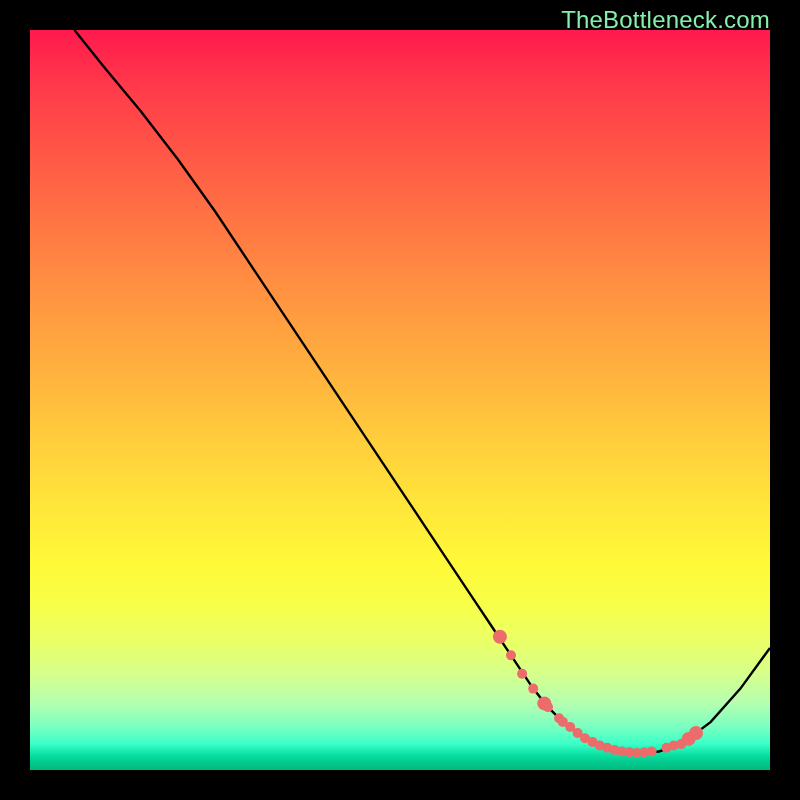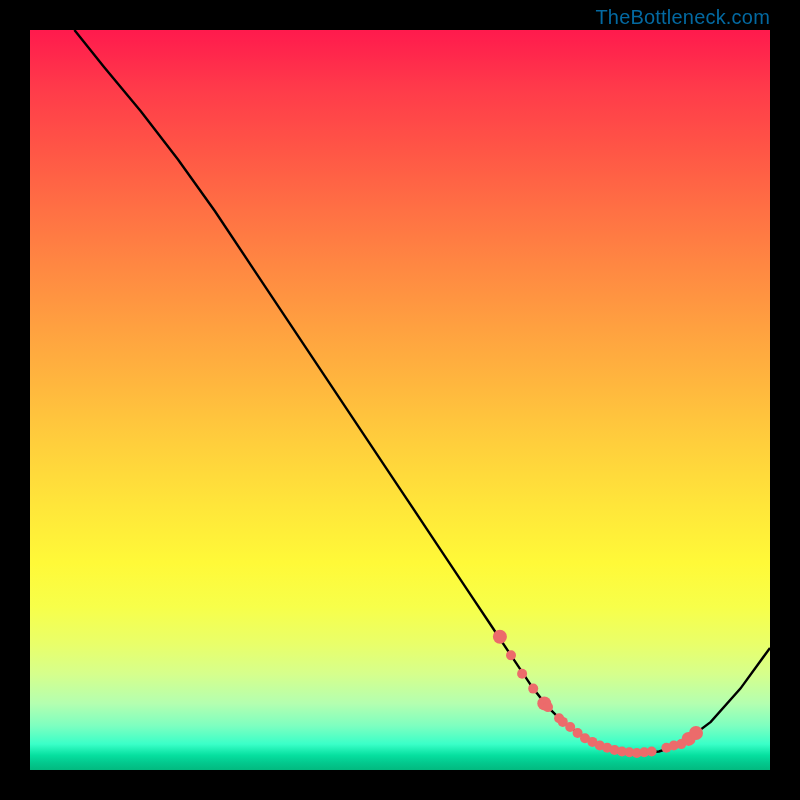--- a/index.html
+++ b/index.html
@@ -60,22 +60,22 @@
     position: absolute;
     left: 0;
     top: 0;
     width: 100%;
     height: 100%;
   }
   .watermark {
     position: absolute;
     top: 6px;
     right: 30px;
-    color: #0369a1;
-    font-size: 20px;
+    color: #86efac;
+    font-size: 24px;
     font-weight: 400;
     letter-spacing: 0.2px;
   }
 </style>
 </head>
 <body>
 
 <div class="frame">
 
   <div class="plot-area">

